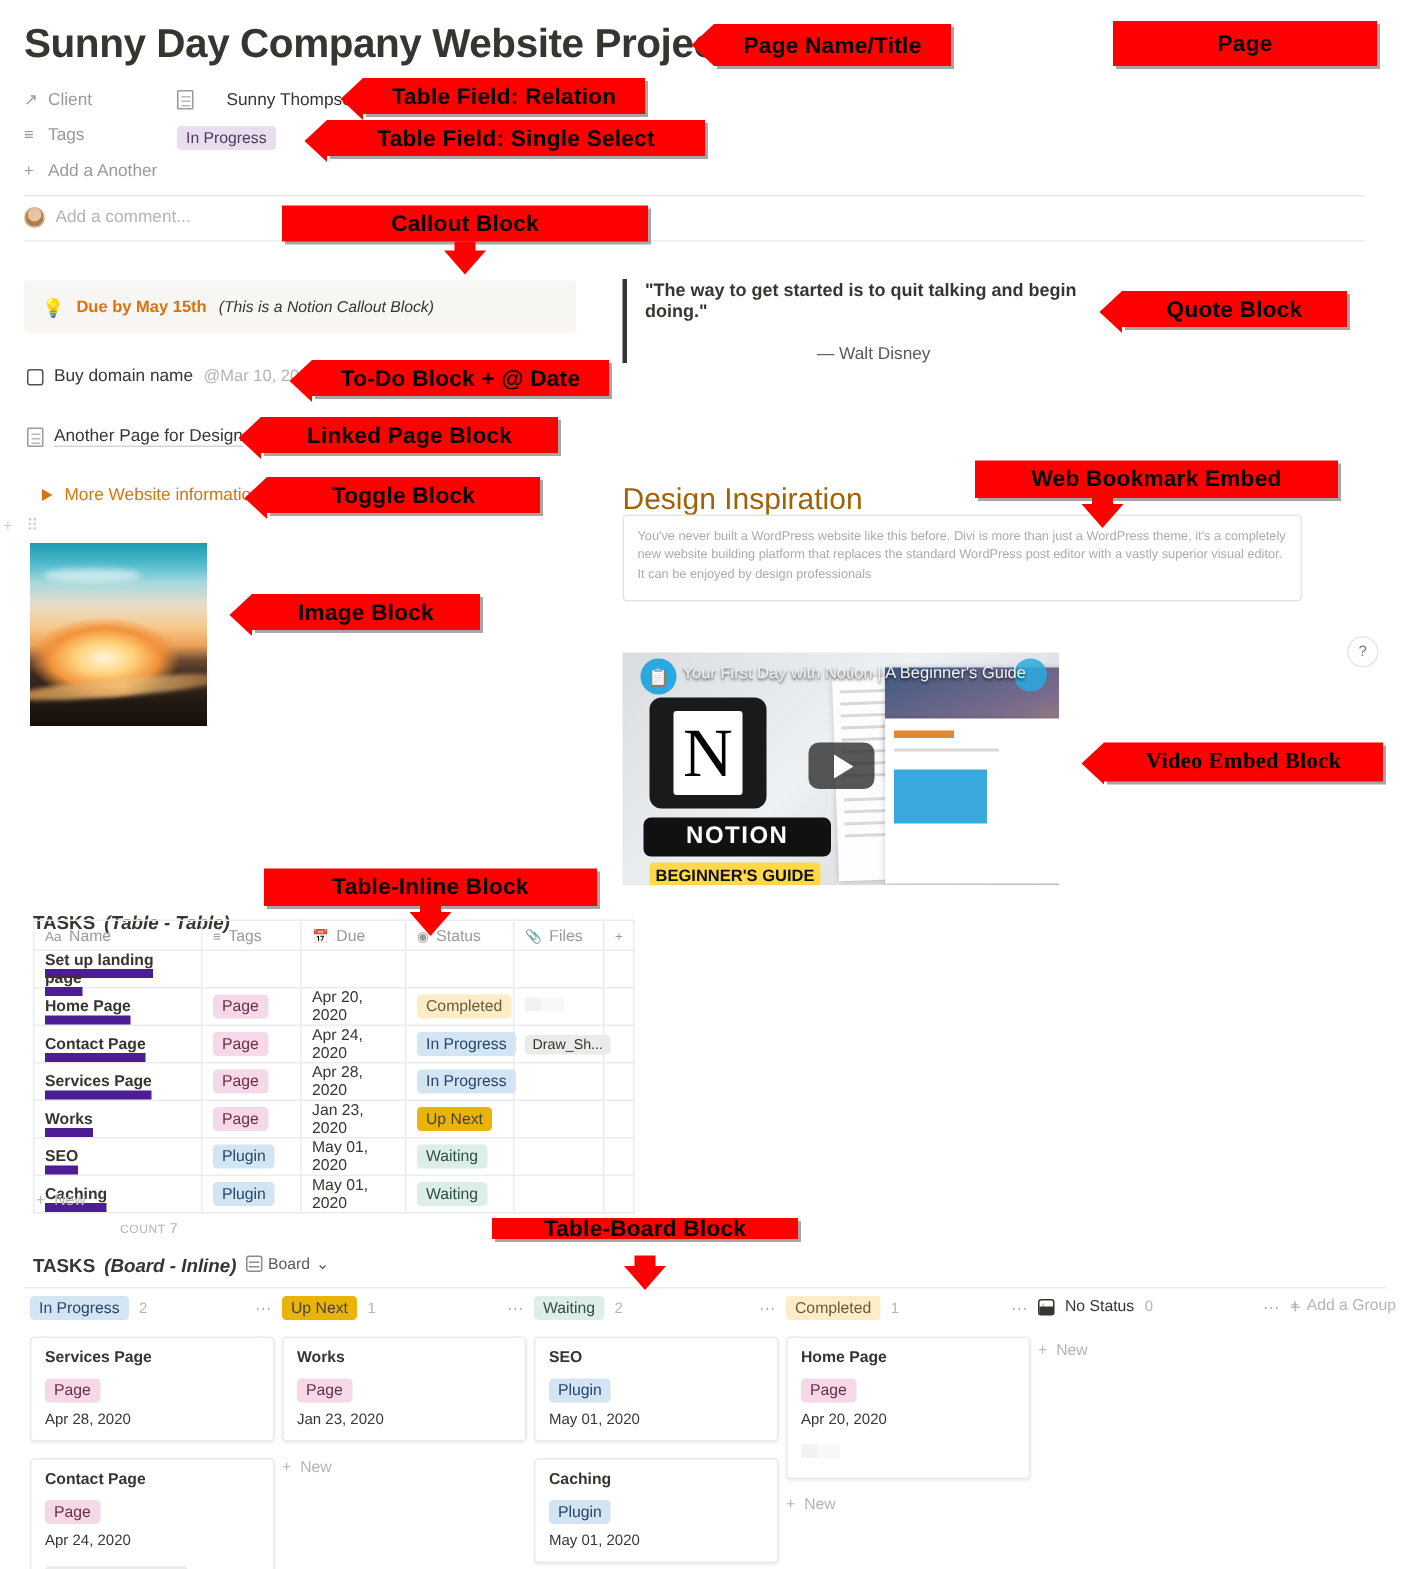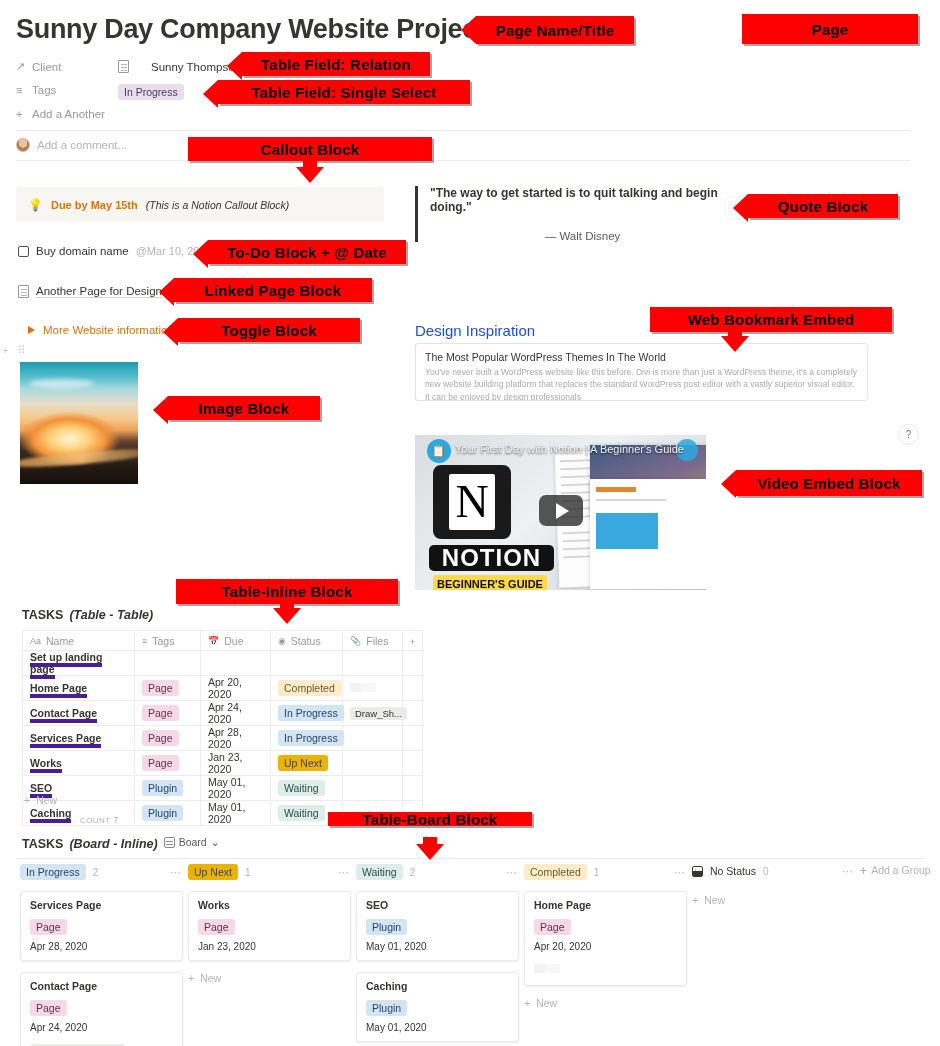--- a/index.html
+++ b/index.html
@@ -143,21 +143,21 @@
     content:""; position:absolute; left:8%; top:14%; width:55%; height:7%;
     background:rgba(255,255,255,.55); border-radius:50%; filter:blur(2px);
   }
   .img-block::after {
     content:""; position:absolute; left:-10%; top:74%; width:125%; height:10%;
     background:linear-gradient(90deg,#c78a46,#f4c27a,#8a5c33); border-radius:50%;
     filter:blur(1.5px); opacity:.85; transform:rotate(-5deg);
   }
 
   
-  .di-title { position:absolute; left:415px; top:322px; font-size:15px; color:#1d4ed8; }
+  .di-title { position:absolute; left:415px; top:322px; font-size:20px; color:#a16207; }
   .bookmark {
     position:absolute; left:415px; top:343px; width:453px; height:58px;
     border:1px solid #e6e5e3; border-radius:3px; padding:7px 9px;
     overflow:hidden;
   }
   .bm-title { font-size:10.5px; color:#37352f; margin-bottom:3px; }
   .bm-desc  { font-size:8.5px; color:#acaba8; line-height:1.45; }
 
   
   .video {
@@ -179,21 +179,21 @@
   }
   .v-nmark {
     position:absolute; left:18px; top:30px; width:78px; height:74px;
     background:#1a1a1a; border-radius:8px;
     display:flex; align-items:center; justify-content:center;
   }
   .v-nmark span { background:#fff; color:#000; font-family:"Liberation Serif", serif; font-size:46px; line-height:56px; width:46px; text-align:center; border-radius:2px;}
   .v-word {
     position:absolute; left:14px; top:110px; width:125px; height:26px;
     background:#111; border-radius:5px; color:#fff;
-    font-size:24px; font-weight:bold; letter-spacing:1px;
+    font-size:16px; font-weight:bold; letter-spacing:1px;
     display:flex; align-items:center; justify-content:center;
   }
   .v-sub {
     position:absolute; left:18px; top:140px; width:114px; height:17px;
     background:#ffd94a; border-radius:3px; color:#111;
     font-size:11px; font-weight:bold; display:flex; align-items:center; justify-content:center;
   }
   .v-scr1 { position:absolute; left:142px; top:16px; width:86px; height:135px; background:#fdfdfd; box-shadow:0 0 4px rgba(0,0,0,.18); transform:rotate(-2deg); }
   .v-scr2 { position:absolute; left:175px; top:10px; width:118px; height:74px; background:linear-gradient(160deg,#3d5a80,#7b6b8c,#caa06a); box-shadow:0 0 4px rgba(0,0,0,.2); }
   .v-scr3 { position:absolute; left:175px; top:44px; width:118px; height:110px; background:#fff; box-shadow:0 0 4px rgba(0,0,0,.18); }
@@ -219,21 +219,21 @@
 
   table.notion { position:absolute; border-collapse:collapse; table-layout:fixed; }
   table.notion th, table.notion td {
     border:1px solid #ececeb; height:20px; padding:0 7px;
     font-size:10.5px; text-align:left; vertical-align:middle;
   }
   table.notion th { color:#9b9a97; font-weight:normal; }
   .th-in { display:flex; align-items:center; gap:5px; }
   .th-ico { font-size:9px; color:#9b9a97; }
   td.name-cell { font-weight:bold; font-size:10.5px; }
-  td.name-cell span { border-bottom:4px solid #4c1d95; }
+  td.name-cell span { border-bottom:6px solid #4c1d95; }
   .file-chip { background:#ebebea; border-radius:3px; padding:1px 5px; font-size:9.5px; color:#37352f; }
   .file-ghost { display:inline-block; width:26px; height:9px; background:linear-gradient(90deg,#e9e9e9 0 40%, #f3f3f3 41% 100%); opacity:.6; }
   .tbl-new { position:absolute; font-size:10.5px; color:#b6b4b1; display:flex; align-items:center; gap:6px; }
   .tbl-count { position:absolute; font-size:9.5px; color:#b6b4b1; }
   .tbl-count b { font-weight:normal; text-transform:uppercase; letter-spacing:.4px; font-size:8px;}
 
   
   .board-divider { position:absolute; left:16px; top:858px; width:908px; height:1px; background:#ebebea; }
   .bcol { position:absolute; top:864px; }
   .bcol-head { display:flex; align-items:center; gap:7px; font-size:10.5px; }
@@ -315,21 +315,20 @@
   <span class="tri"></span>
   <span>More Website information</span>
 </div>
 
 <div class="blk-handle">+ ⠿</div>
 
 <div class="img-block"></div>
 
 <div class="di-title">Design Inspiration</div>
 <div class="bookmark">
-  <div class="bm-title">The Most Popular WordPress Themes In The World</div>
   <div class="bm-desc">You've never built a WordPress website like this before. Divi is more than just a WordPress theme, it's a completely new website building platform that replaces the standard WordPress post editor with a vastly superior visual editor. It can be enjoyed by design professionals</div>
 
 </div>
 
 <div class="video">
   <div class="v-scr1">
     <div class="v-lines" style="left:5px;top:8px;width:60px;"></div>
     <div class="v-lines" style="left:5px;top:16px;width:52px;"></div>
     <div class="v-lines" style="left:5px;top:24px;width:58px;"></div>
     <div class="v-lines" style="left:5px;top:32px;width:48px;"></div>
@@ -359,21 +358,21 @@
   <div class="v-play"></div>
 </div>
 
 <div class="help-btn">?</div>
 
 <div class="db-title" style="left:22px; top:608px;">
   <span>TASKS</span>
   <i>(Table - Table)</i>
 </div>
 
-<table class="notion" style="left:22px; top:630px; width:400px;">
+<table class="notion" style="left:22px; top:613px; width:400px;">
   <colgroup>
     <col style="width:112px">
       <col style="width:66px">
       <col style="width:70px">
     <col style="width:72px">
       <col style="width:60px">
       <col style="width:20px">
   </colgroup>
   <thead>
     <tr>
@@ -601,21 +600,21 @@
 <div class="anno arrow-left" style="left:748px; top:194px; width:150px; height:24px;">Quote Block</div>
 <div class="anno arrow-left" style="left:208px; top:240px; width:198px; height:24px;">To-Do Block + @ Date</div>
 <div class="anno arrow-left" style="left:174px; top:278px; width:198px; height:24px;">Linked Page Block</div>
 <div class="anno arrow-left" style="left:178px; top:318px; width:182px; height:24px;">Toggle Block</div>
 
 <div class="anno" style="left:614px; top:307px; width:242px; height:25px;margin-left:36px;">Web Bookmark Embed</div>
 <div class="anno-down-stem" style="left:728px; top:332px; height:5px;"></div>
 <div class="anno-down" style="left:721px; top:336px;"></div>
 
 <div class="anno arrow-left" style="left:168px; top:396px; width:152px; height:24px;">Image Block</div>
-<div class="anno arrow-left" style="left:736px; top:470px; width:186px; height:26px;">Video Embed Block</div>
+<div class="anno arrow-left" style="left:736px; top:495px; width:186px; height:26px;font-family:Liberation Serif, serif;">Video Embed Block</div>
 
 <div class="anno" style="left:176px; top:579px; width:222px; height:25px;">Table-Inline Block</div>
 <div class="anno-down-stem" style="left:280px; top:604px; height:5px;"></div>
 <div class="anno-down" style="left:273px; top:608px;"></div>
 
 <div class="anno" style="left:328px; top:812px; width:204px; height:14px;">Table-Board Block</div>
 <div class="anno-down-stem" style="left:423px; top:837px; height:8px;"></div>
 <div class="anno-down" style="left:416px; top:844px;"></div>
 
 </body></html>

